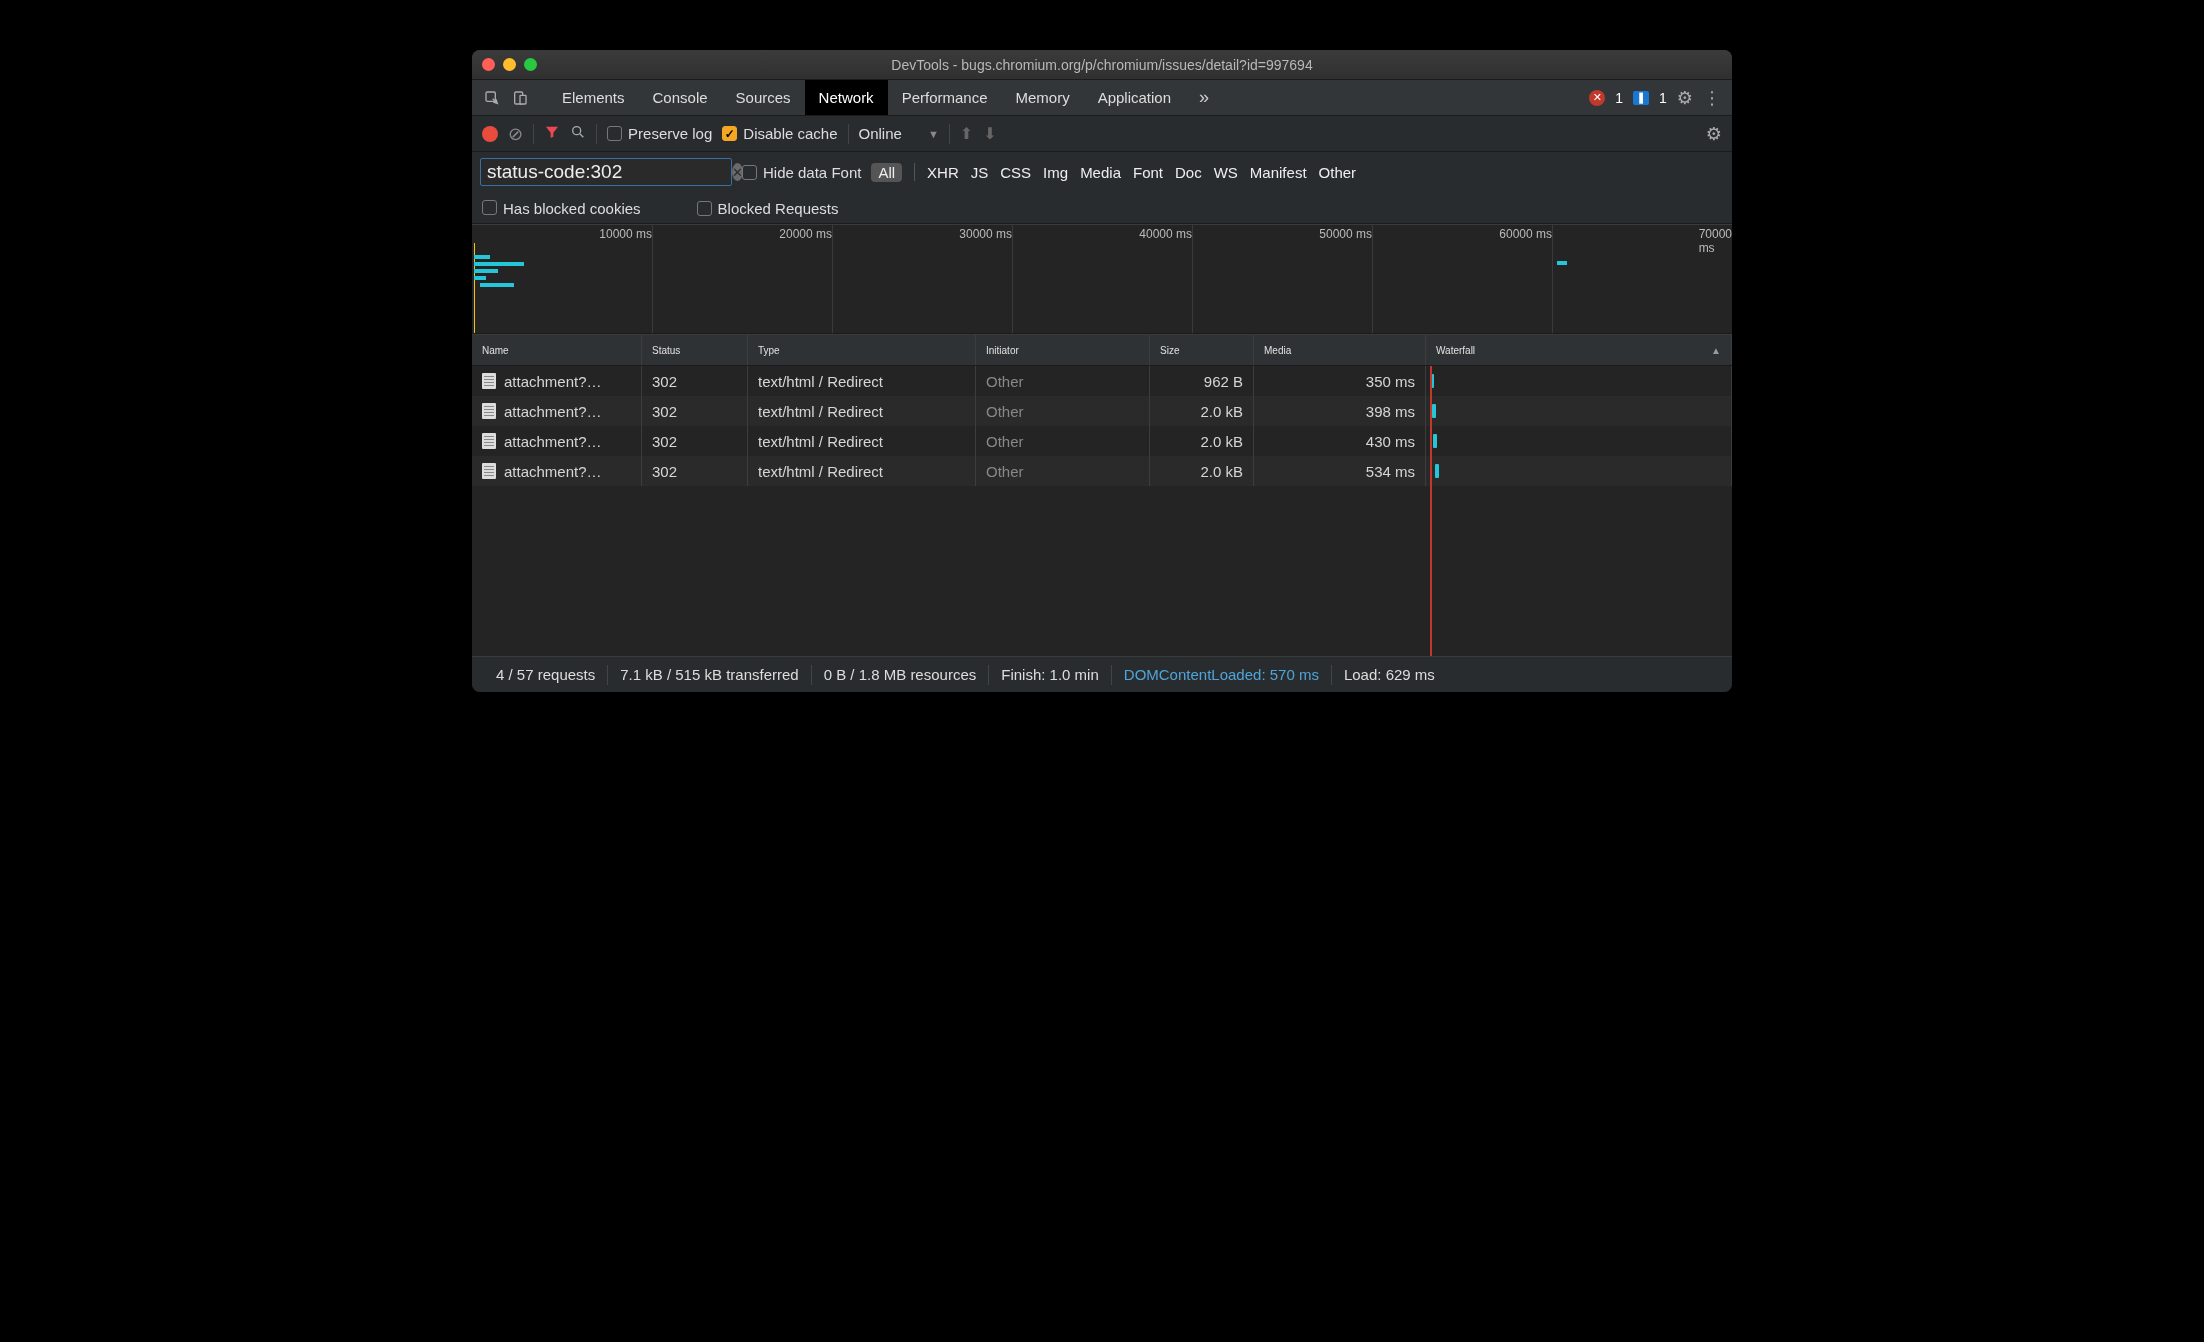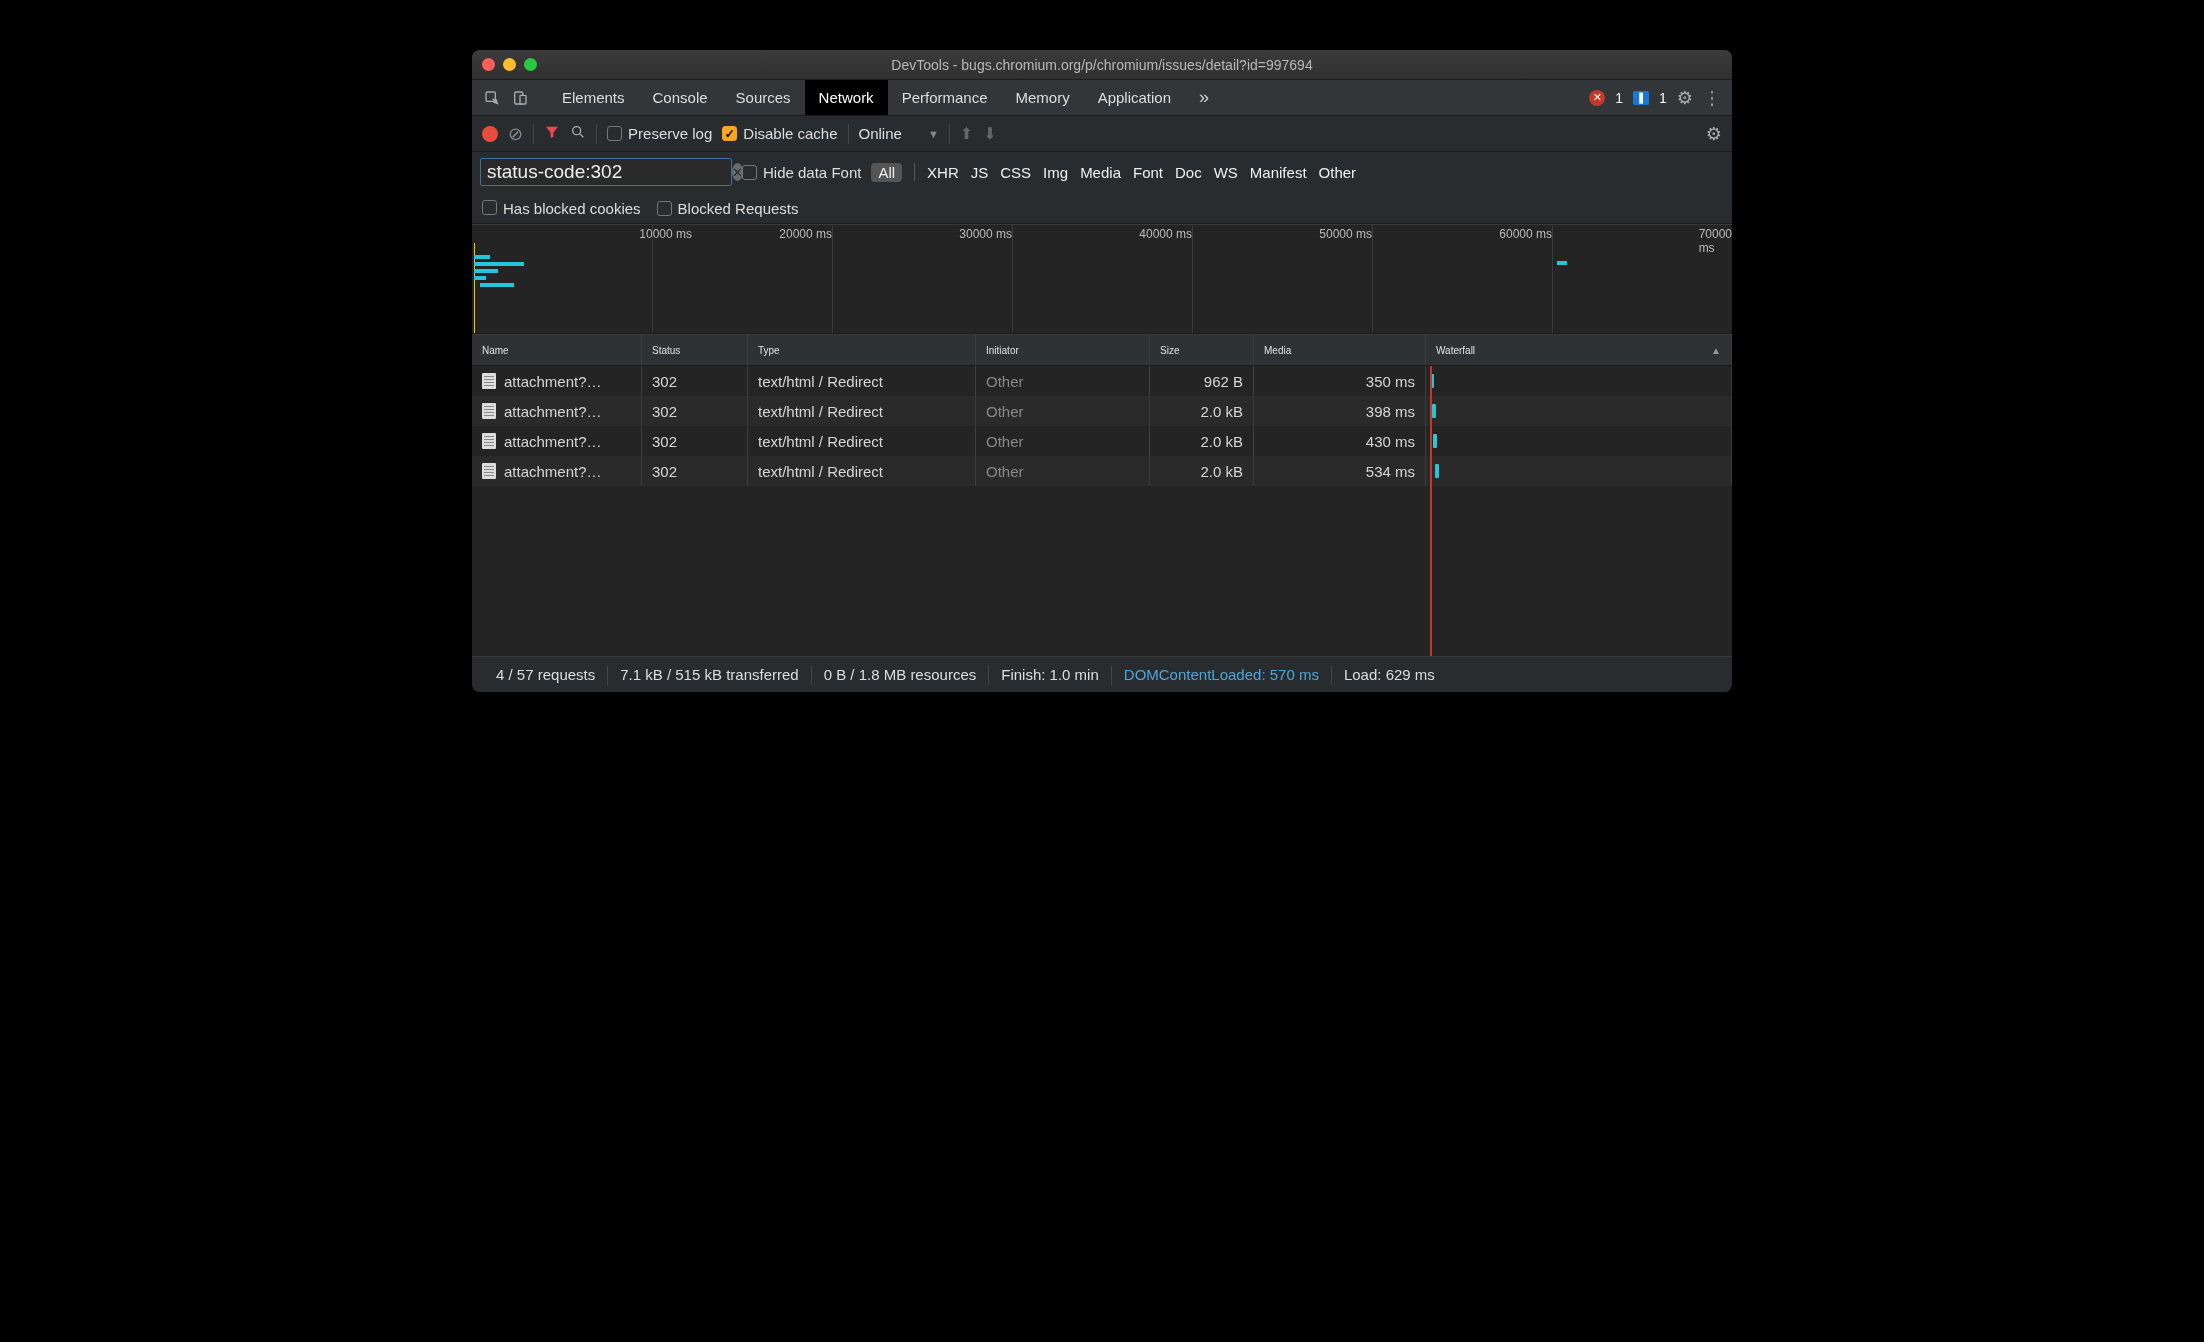--- a/index.html
+++ b/index.html
@@ -264,30 +264,30 @@
         <span class="ftype">WS</span>
         <span class="ftype">Manifest</span>
         <span class="ftype">Other</span>
       </div>
 
     <div class="second-filter-line">
       <label style="display:flex;align-items:flex-start;">
         <span class="chk"></span>
         <span>Has blocked cookies</span>
       </label>
-      <label style="display:flex;align-items:center;">
+      <label style="display:flex;align-items:center;margin-left:40px;">
         <span class="chk"></span>
         <span>Blocked Requests</span>
       </label>
     </div>
   </div>
 
   <div class="timeline">
     <div class="ticklabels" id="ticklabels">
-        <span style="left: 14.2857%; margin-left: 40px;">10000 ms</span>
+        <span style="left: 14.2857%;">10000 ms</span>
         <span style="left: 28.5714%;">20000 ms</span>
         <span style="left: 42.8571%;">30000 ms</span>
         <span style="left: 57.1429%;">40000 ms</span>
         <span style="left: 71.4286%;">50000 ms</span>
         <span style="left: 85.7143%;">60000 ms</span>
         <span style="left: 100%;">70000 ms</span>
       </div>
     <div class="cursor"></div>
     <div class="bars">
       <div class="bar" style="width:16px;"></div>

